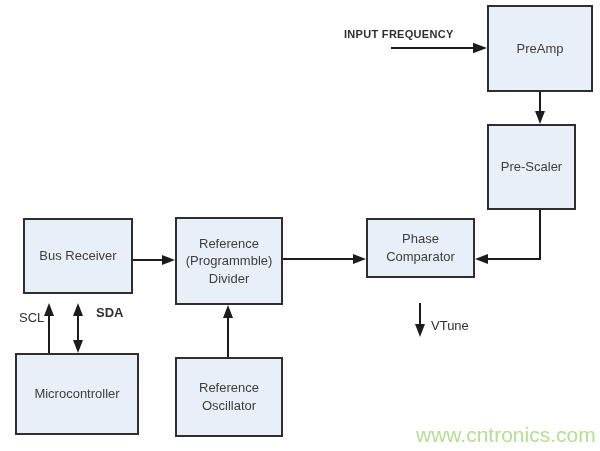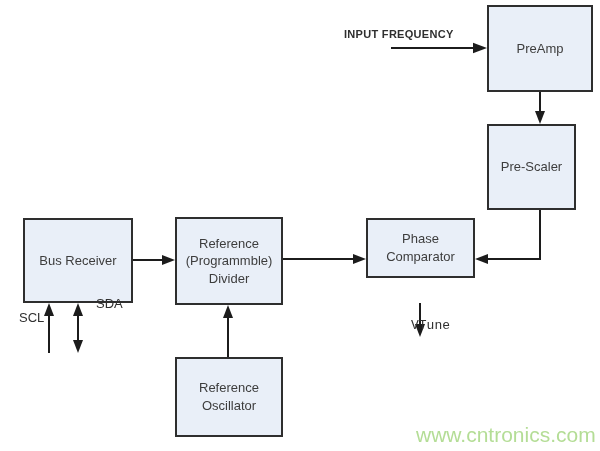--- a/index.html
+++ b/index.html
@@ -24,35 +24,35 @@
     align-items: center;
     justify-content: center;
     text-align: center;
     color: #3d3d3d;
     font-size: 13px;
     line-height: 1.35;
   }
   .block .lbl { white-space: pre-line; }
   #block-preamp            { left: 487px; top: 5px;   width: 106px; height: 87px; }
   #block-prescaler         { left: 487px; top: 124px; width: 89px; height: 86px; }
-  #block-bus-receiver      { left: 23px;  top: 218px; width: 110px; height: 85px; }
+  #block-bus-receiver      { left: 23px;  top: 218px; width: 110px; height: 76px; }
   #block-reference-divider { left: 175px; top: 217px; width: 108px; height: 88px; }
   #block-phase-comparator  { left: 366px; top: 218px; width: 109px; height: 60px; }
   #block-microcontroller   { left: 15px;  top: 353px; width: 124px; height: 82px; }
   #block-reference-oscillator { left: 175px; top: 357px; width: 108px; height: 80px; }
   .floating-label {
     position: absolute;
     color: #2f2f2f;
     font-size: 13px;
     white-space: nowrap;
   }
   #label-input-frequency { left: 344px; top: 28px; font-size: 11px; font-weight: 600; letter-spacing: 0.3px; }
   #label-scl   { left: 19px;  top: 310px; }
-  #label-sda   { left: 96px;  top: 296px; }
-  #label-vtune { left: 411px; top: 318px; font-family: Liberation Mono, monospace; }
+  #label-sda   { left: 96px;  top: 305px; font-weight: bold; }
+  #label-vtune { left: 431px; top: 318px; }
   #watermark {
     position: absolute;
     left: 416px;
     top: 423px;
     font-size: 21px;
     color: #b4dd96;
     white-space: nowrap;
   }
   #arrow-layer {
     position: absolute;
@@ -127,20 +127,23 @@
   </div>
   <div class="block" id="block-reference-divider">
     <span class="lbl">Reference
 (Programmble)
 Divider</span>
   </div>
   <div class="block" id="block-phase-comparator">
     <span class="lbl">Phase
 Comparator</span>
   </div>
+  <div class="block" id="block-microcontroller">
+    <span class="lbl">Microcontroller</span>
+  </div>
   <div class="block" id="block-reference-oscillator">
     <span class="lbl">Reference
 Oscillator</span>
   </div>
 
   <div class="floating-label" id="label-input-frequency">INPUT FREQUENCY</div>
   <div class="floating-label" id="label-scl">SCL</div>
   <div class="floating-label" id="label-sda">SDA</div>
   <div class="floating-label" id="label-vtune">VTune</div>
   <div id="watermark">www.cntronics.com</div>

